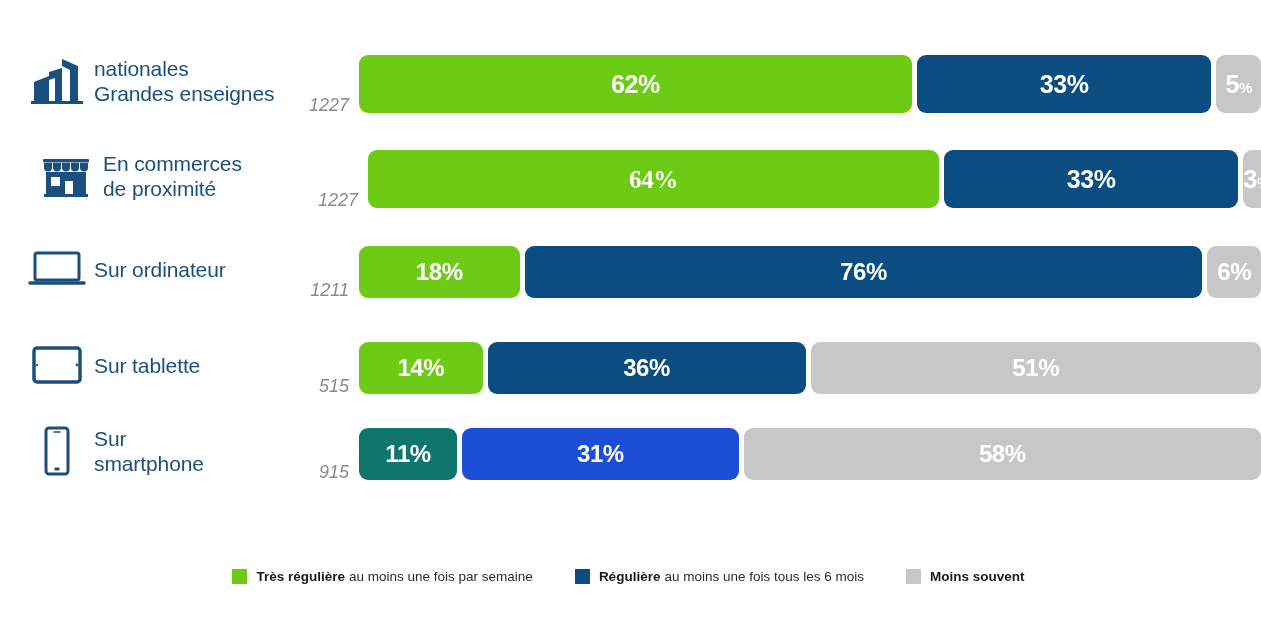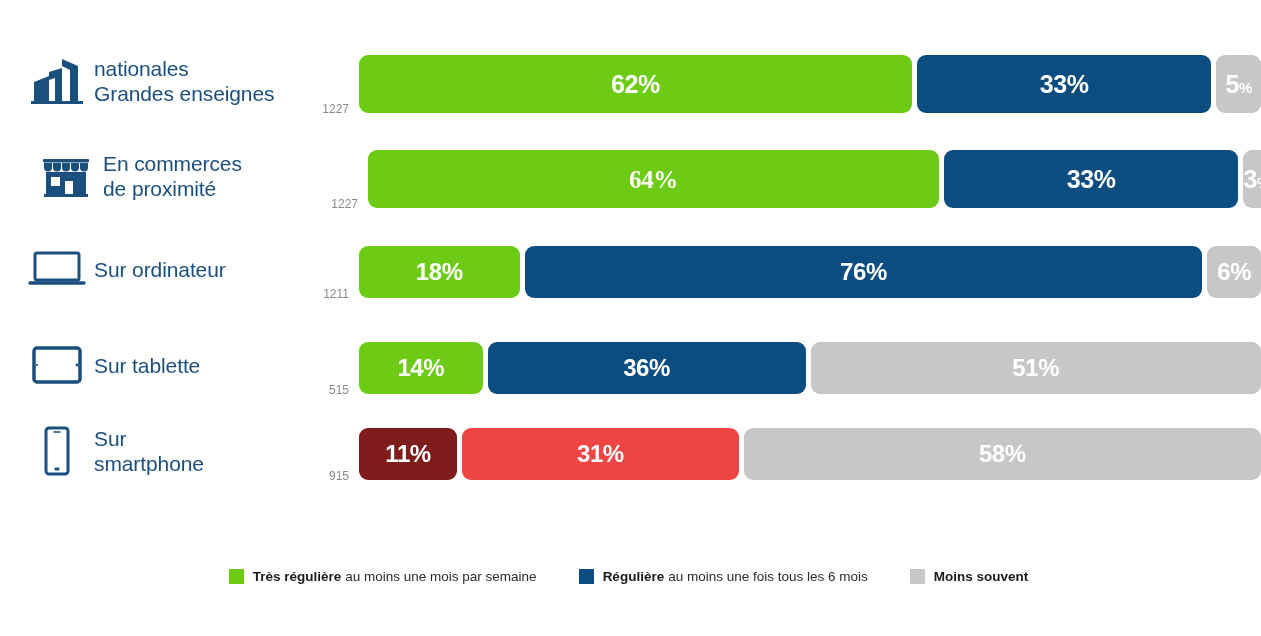--- a/index.html
+++ b/index.html
@@ -48,21 +48,22 @@
     letter-spacing: -0.1px;
   }
   .row-label .lbl-line { display: block; white-space: nowrap; }
 
   .row-base {
     width: 62px;
     min-width: 62px;
     text-align: right;
     padding-right: 10px;
     color: #8a8a8a;
-    font-size: 12px;
+    font-style: italic;
+    font-size: 18px;
     align-self: flex-end;
     margin-bottom: 2px;
   }
 
   
   .bar-track {
     position: relative;
     width: 902px;
     min-width: 902px;
     display: flex;
@@ -252,38 +253,38 @@
       <path d="M12 6 h6" stroke-width="1.6" stroke-linecap="round"></path>
       <rect x="12.5" y="41.5" width="5" height="3" rx="1" fill="currentColor" stroke="none"></rect>
     </svg>
       </div>
       <div class="row-label">
         <span class="lbl-line">Sur</span>
         <span class="lbl-line">smartphone</span>
       </div>
       <div class="row-base">915</div>
       <div class="bar-track">
-        <div class="seg" style="background: #7f1d1d; width: 98.12px;">
+        <div class="seg" style="background: #0f766e; width: 98.12px;">
           <span class="seg-label"><span>11</span><span>%</span></span>
         </div>
-        <div class="seg" style="background: #ef4444; width: 276.52px;">
+        <div class="seg" style="background: #1d4ed8; width: 276.52px;">
           <span class="seg-label"><span>31</span><span>%</span></span>
         </div>
         <div class="seg" style="background: rgb(199, 199, 199); width: 517.36px;">
           <span class="seg-label"><span>58</span><span>%</span></span>
         </div>
       </div>
     </div>
   </div>
 
 <div id="legend">
     <div class="legend-item">
       <span class="legend-swatch" style="background: rgb(110, 203, 21);"></span>
       <span class="legend-strong">Très régulière</span>
-      <span class="legend-desc">au moins une mois par semaine</span>
+      <span class="legend-desc">au moins une fois par semaine</span>
     </div>
     <div class="legend-item">
       <span class="legend-swatch" style="background: rgb(11, 77, 128);"></span>
       <span class="legend-strong">Régulière</span>
       <span class="legend-desc">au moins une fois tous les 6 mois</span>
     </div>
     <div class="legend-item">
       <span class="legend-swatch" style="background: rgb(199, 199, 199);"></span>
       <span class="legend-strong">Moins souvent</span>
     </div>

